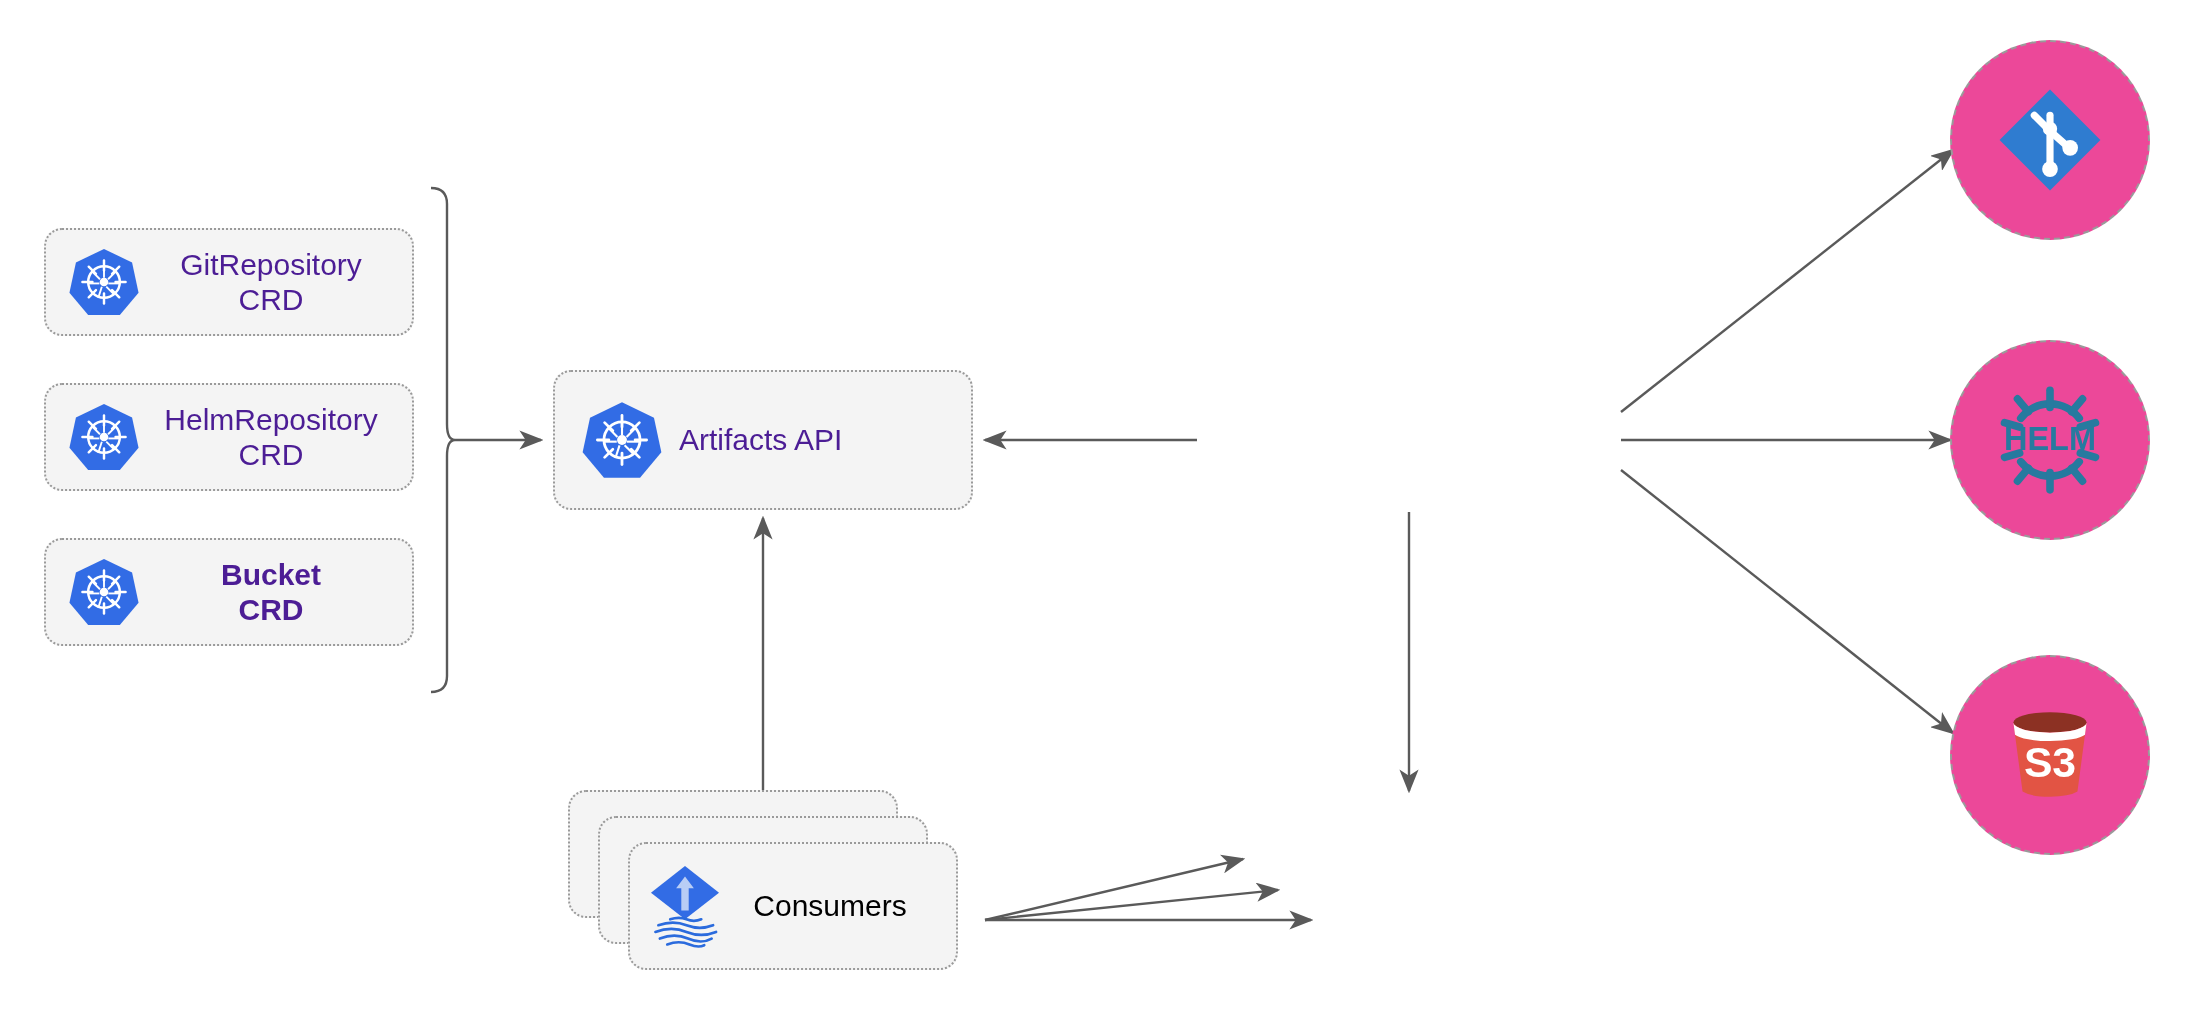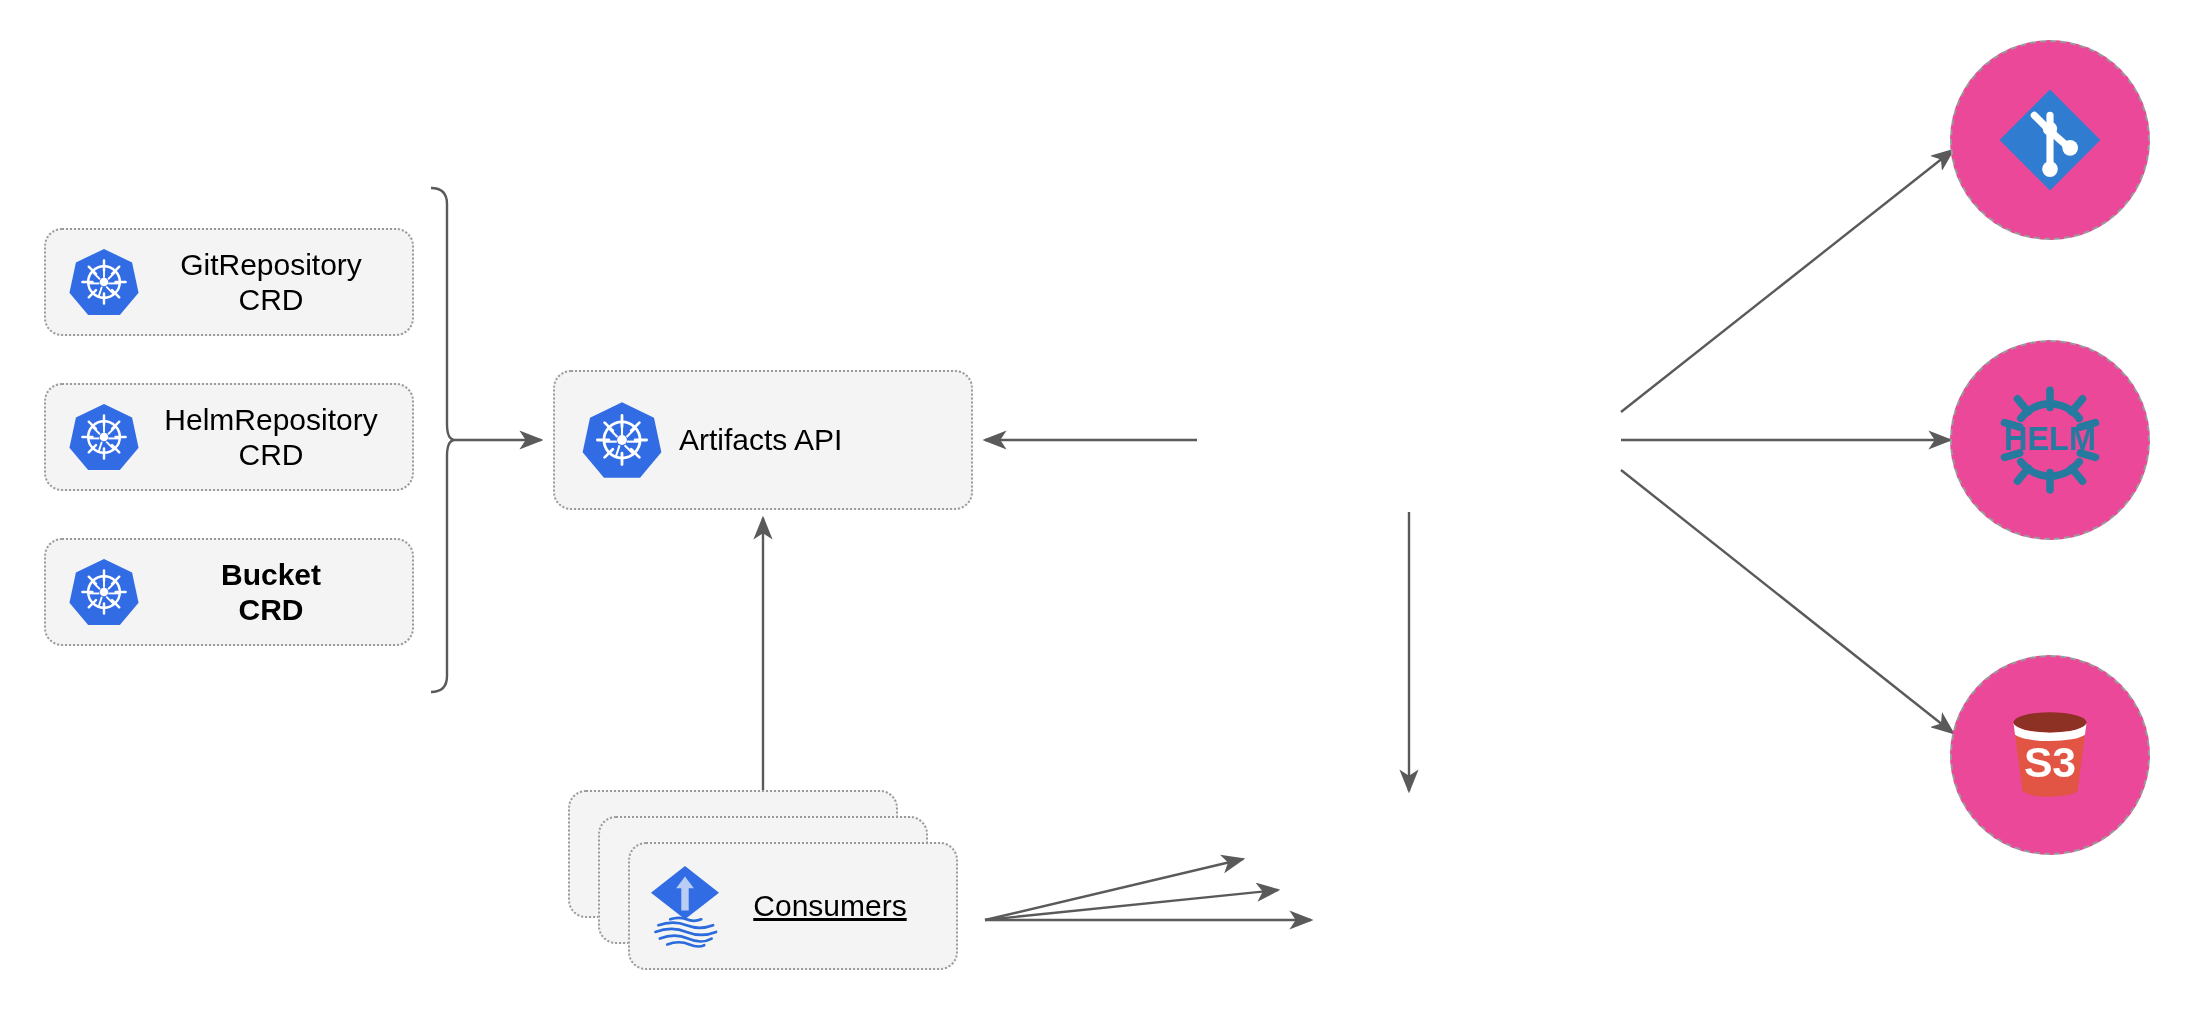--- a/index.html
+++ b/index.html
@@ -15,21 +15,21 @@
   .node{
     position:absolute;
     background:#f4f4f4;
     border:2px dotted #9a9a9a;
     border-radius:18px;
     box-sizing:border-box;
     display:flex;align-items:center;
     z-index:3;
   }
   .node .label{
-    color:#000000;
+    color:#4c1d95;
     font-size:30px;
     line-height:1.18;
     text-align:center;
     white-space:pre-line;
     flex:1;
     padding-right:14px;
   }
   .node .icon{
     flex:0 0 auto;
     display:flex;align-items:center;justify-content:center;
@@ -230,21 +230,21 @@
         </g>
       </svg>
     </span>
     <span class="label">Artifacts API</span>
   </div>
 
 
   <div class="stack" id="stack-consumers" style="left:568px;top:790px;width:400px;height:180px;">
     <div class="sheet" style="left:0;top:0;width:330px;height:128px;"></div>
     <div class="sheet" style="left:30px;top:26px;width:330px;height:128px;"></div>
-    <div class="sheet front" style="left:60px;top:52px;width:330px;height:128px;padding-left:18px;text-decoration:underline;">
+    <div class="sheet front" style="left:60px;top:52px;width:330px;height:128px;padding-left:18px;">
       <span class="icon" style="width:74px;height:90px;">
         <svg viewBox="0 0 100 120" width="100%" height="100%">
           <polygon points="50,6 96,42 50,78 4,42" fill="#326ce5"></polygon>
           <path d="M50,20 L62,36 L55,36 L55,66 L45,66 L45,36 L38,36 Z" fill="#b9cdf5"></path>
           <g stroke="#2b6bdd" stroke-width="3.6" fill="none" stroke-linecap="round">
             <path d="M14,86 Q34,79 52,86 Q70,93 88,86"></path>
             <path d="M10,95 Q32,87 52,95 Q72,103 92,95"></path>
             <path d="M16,104 Q36,96 54,104 Q72,112 86,104"></path>
             <path d="M26,112 Q42,106 56,112 Q68,117 76,113"></path>
             <path d="M30,78 Q42,74 52,78 Q62,82 72,78"></path>

